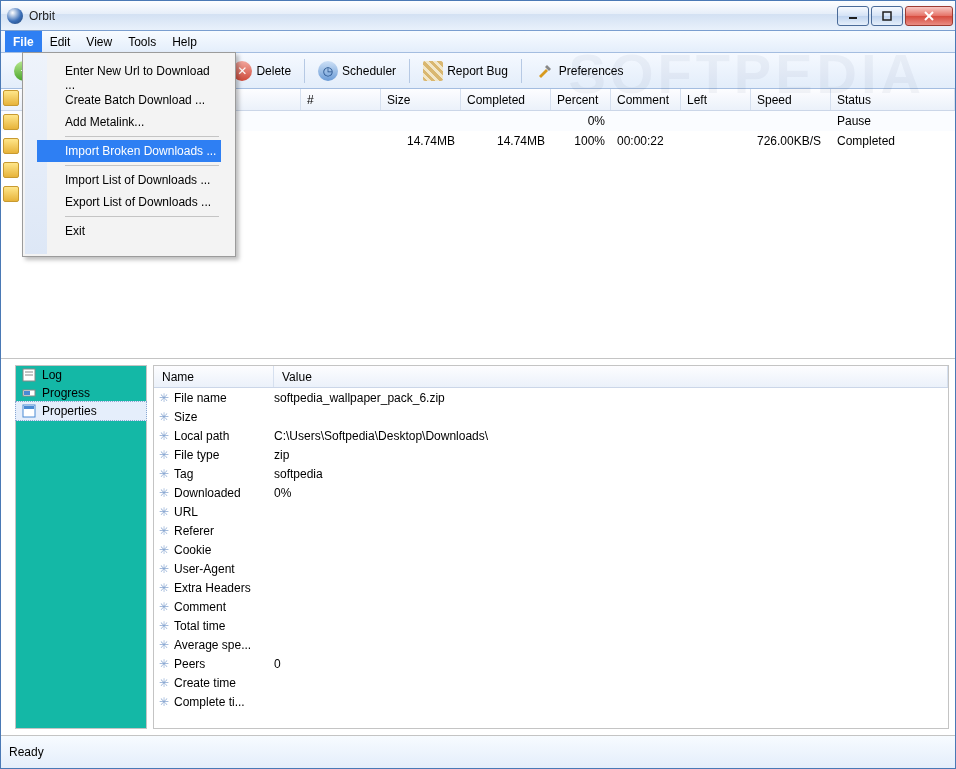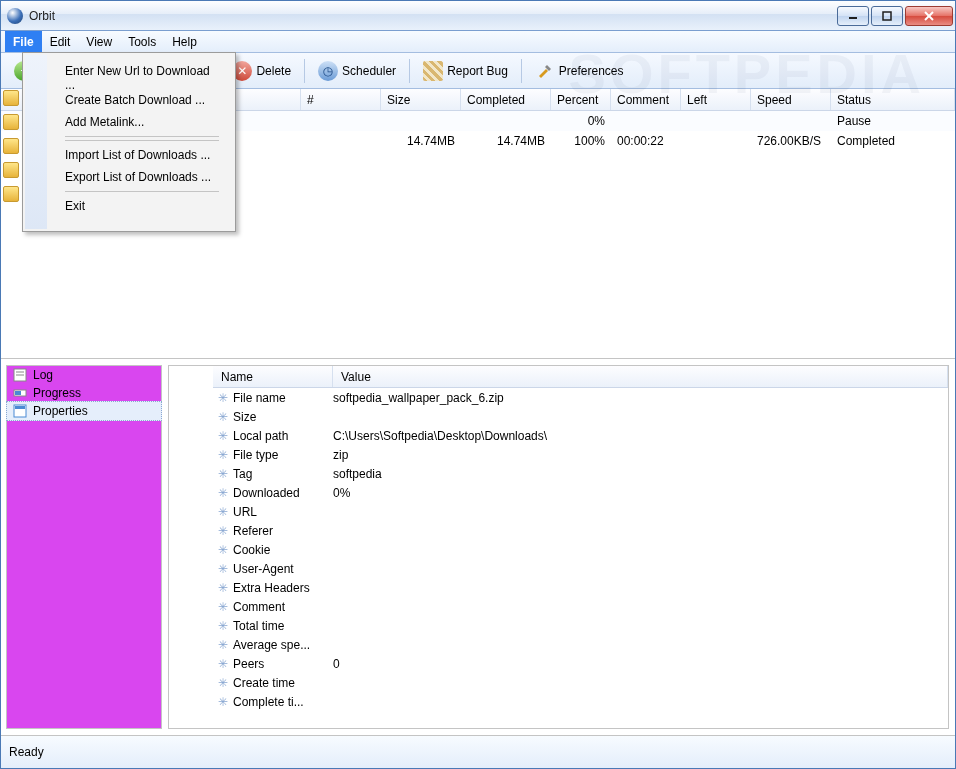--- a/index.html
+++ b/index.html
@@ -39,25 +39,25 @@
 .c-size { width: 80px; text-align: right; }
 .c-comp { width: 90px; text-align: right; }
 .c-pct { width: 60px; text-align: right; }
 .c-elap { width: 70px; }
 .c-left { width: 70px; text-align: right; }
 .c-speed { width: 80px; text-align: left; }
 .c-status { flex: 1; }
 .left-gutter { position: absolute; left: 0; top: 90px; width: 22px; padding-left: 3px; }
 .gicon { width: 16px; height: 16px; margin-bottom: 8px; border-radius: 2px; background: linear-gradient(#ffe68a,#e7b33a); border: 1px solid #c89a30; }
 .bottom-split { flex: 1; display: flex; }
-.panel-nav { width: 156px; border: 1px solid #c4c4c4; margin: 6px 3px 6px 5px; background: #d946ef; }
+.panel-nav { width: 132px; border: 1px solid #c4c4c4; margin: 6px 3px 6px 14px; background: #14b8a6; }
 .pnav-item { display: flex; align-items: center; gap: 6px; padding: 2px 6px; }
 .pnav-item.sel { background: #e5eefb; border: 1px dotted #8aa8d2; margin:-1px; padding:2px 6px; }
 .pnav-icon { width: 14px; height: 14px; }
-.properties { flex: 1; border: 1px solid #c4c4c4; margin: 6px 6px 6px 3px; background: #fff; display:flex; flex-direction:column;padding-left:44px; }
+.properties { flex: 1; border: 1px solid #c4c4c4; margin: 6px 6px 6px 3px; background: #fff; display:flex; flex-direction:column; }
 .prop-head { display: flex; height: 22px; background: linear-gradient(#fdfdff,#ebf1fa); border-bottom: 1px solid #cbd6e8; }
 .prop-head .ph { padding: 0 8px; display:flex; align-items:center; border-right:1px solid #d6e0ef; }
 .ph-name { width: 120px; }
 .prop-body { flex:1; overflow:auto; }
 .prow { display: flex; align-items: center; height: 19px; }
 .prow .bullet { width: 20px; text-align: center; color: #8aa8d2; }
 .prow .pname { width: 100px; color: #000; white-space:nowrap; overflow:hidden; text-overflow:ellipsis; }
 .prow .pval { flex: 1; color: #000; white-space:nowrap; overflow:hidden; text-overflow:ellipsis; }
 .statusbar { height: 22px; border-top: 1px solid #c4c4c4; background: linear-gradient(#f7fbff,#e4eefb); display: flex; align-items: center; padding: 16px 8px; }
 .filemenu { position: absolute; left: 22px; top: 52px; width: 214px; background: #f3f3f3; border: 1px solid #9b9b9b; box-shadow: 3px 3px 4px rgba(0,0,0,0.25); z-index: 50; padding: 14px; }
@@ -314,20 +314,21 @@
     <div class="gicon"></div>
     <div class="gicon"></div>
     <div class="gicon"></div>
   </div>
 
   <div class="filemenu" id="filemenu">
       <div class="mi">Enter New Url to Download ...</div>
       <div class="mi">Create Batch Download ...</div>
       <div class="mi">Add Metalink...</div>
       <div class="msep"></div>
+      <div class="mi hl">Import Broken Downloads ...</div>
       <div class="msep"></div>
       <div class="mi">Import List of Downloads ...</div>
       <div class="mi">Export List of Downloads ...</div>
       <div class="msep"></div>
       <div class="mi">Exit</div>
     </div>
   <div class="tiny-watermark">www.softpedia.com</div>
 
 </div>
 

